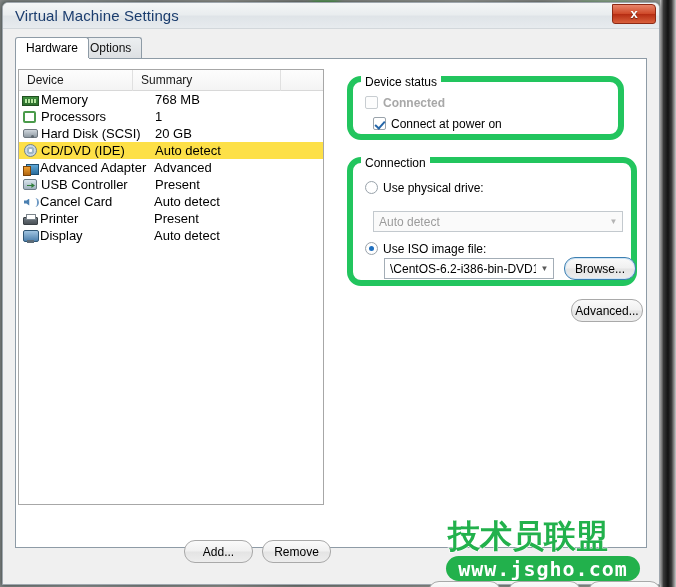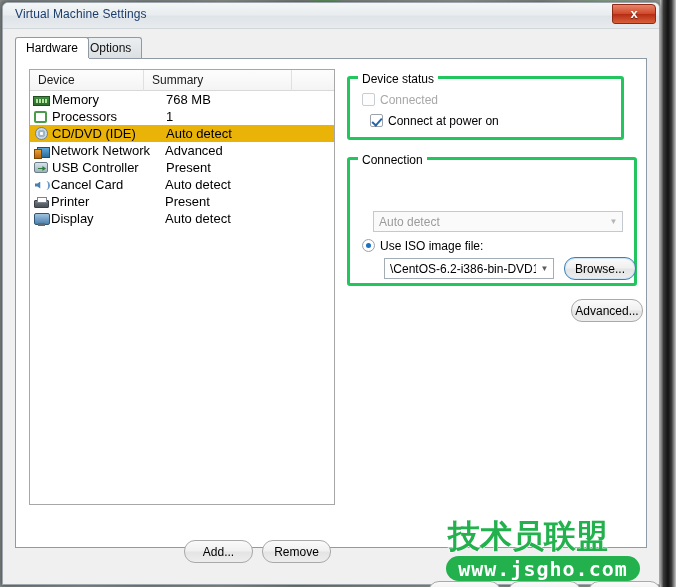--- a/index.html
+++ b/index.html
@@ -35,21 +35,21 @@
   }
   #titlebar {
     position: relative;
     height: 26px;
     background: linear-gradient(180deg,#f4f6f7 0%,#e9edef 46%,#dfe4e8 54%,#e7ebee 100%);
     border-radius: 5px 5px 0 0;
     border-bottom: 1px solid #d2d7db;
   }
   #title-text {
     position: absolute; left: 12px; top: 4px;
-    font-size: 12px; color: #1b3d6e;
+    font-size: 15px; color: #1b3d6e;
     font-family: "Liberation Sans", sans-serif;
     letter-spacing: .1px;
   }
   #close-btn {
     position: absolute; right: 3px; top: 1px;
     width: 44px; height: 20px;
     border-radius: 0 4px 3px 3px;
     background: linear-gradient(180deg,#e8856b 0%,#cf4a2a 48%,#b62d13 52%,#d9603c 100%);
     border: 1px solid #8c2a15;
     color: #fff; font-size: 13px; font-weight: bold;
@@ -81,42 +81,42 @@
   #tabpanel {
     position: absolute; left: 12px; top: 29px;
     width: 632px; height: 490px;
     background: #fff;
     border: 1px solid #8e9ba6;
   }
   #tabpanel-mask { position:absolute; left:14px; top:29px; width:72px; height:2px; background:#fff; z-index:4;}
 
   
   #devlist {
-    position: absolute; left: 26px; top: 40px;
+    position: absolute; left: 15px; top: 40px;
     width: 306px; height: 436px;
     background: #fff;
     border: 1px solid #a7a7a7;
   }
   #devheader {
     display: flex; height: 21px;
     background: linear-gradient(180deg,#fdfdfd 0%,#f4f4f4 100%);
     border-bottom: 1px solid #d8d8d8;
     font-size: 12px; color: #1a1a1a;
   }
   .hcell { padding: 3px 0 0 8px; border-right: 1px solid #e0e0e0; height:21px; }
   .hcell.c1 { width: 114px; }
   .hcell.c2 { width: 148px; }
   .hcell.c3 { width: 42px; border-right:none; }
 
   .devrow {
     display: flex; align-items: center;
     height: 17px; font-size: 13px; color: #000;
     padding-left: 3px; cursor: default;
   }
-  .devrow.selected { background: #eab308; }
+  .devrow.selected { background: #fde047; }
   .devicon { width: 17px; height: 15px; position: relative; flex: 0 0 17px; margin-right: 2px; }
   .devname { width: 112px; }
   .devsum { padding-left: 2px; }
 
   
   .ic-memory { background: linear-gradient(180deg,#3f8f3f,#2d6e2d); border:1px solid #1f4f1f; height:10px; margin-top:3px;}
   .ic-memory:after{content:"";position:absolute;left:2px;top:2px;width:11px;height:4px;
     background:repeating-linear-gradient(90deg,#b5e6a0 0 2px,#2d6e2d 2px 3px);}
   .ic-proc { width:13px;height:12px;margin:2px 0 0 1px;background:#fff;border:2px solid #4a9b4a;border-radius:2px;}
   .ic-hdd { width:15px;height:9px;margin:3px 0 0 1px;background:linear-gradient(180deg,#cfd6dc,#8f9aa3);
@@ -144,22 +144,22 @@
     background:linear-gradient(180deg,#6f7880,#4b5258);border:1px solid #3a4045;border-radius:1px;}
   .ic-printer:after{content:"";position:absolute;left:3px;top:0px;width:8px;height:4px;background:#fff;border:1px solid #7b848b;}
   .ic-display { width:15px;height:13px;margin:1px 0 0 1px;}
   .ic-display:before{content:"";position:absolute;left:0;top:0;width:14px;height:10px;
     background:linear-gradient(180deg,#9fc3e0,#4d80ad);border:1px solid #2f5675;border-radius:2px;}
   .ic-display:after{content:"";position:absolute;left:4px;top:10px;width:7px;height:3px;background:#5c6b77;}
 
   
   .group {
     position: absolute;
-    border: 3px solid #22c55e;
-    border-radius: 3px;
+    border: 6px solid #22c55e;
+    border-radius: 14px;
   }
   .group > .legend {
     position: absolute; top: -7px; left: 8px;
     background: #fff; padding: 0 4px;
     font-size: 12px; color: #000;
   }
   #grp-status { left: 344px; top: 47px; width: 277px; height: 64px; }
   #grp-conn   { left: 344px; top: 128px; width: 290px; height: 129px; }
 
   
@@ -278,30 +278,37 @@
         <span class="devname">Memory</span>
         <span class="devsum">768 MB</span>
       </div>
       <div class="devrow">
         <span class="devicon">
             <span class="ic-proc" style="display:block"></span>
           </span>
         <span class="devname">Processors</span>
         <span class="devsum">1</span>
       </div>
+      <div class="devrow">
+        <span class="devicon">
+            <span class="ic-hdd" style="display:block;position:relative"></span>
+          </span>
+        <span class="devname">Hard Disk (SCSI)</span>
+        <span class="devsum">20 GB</span>
+      </div>
       <div class="devrow selected">
         <span class="devicon">
             <span class="ic-cd" style="display:block"></span>
           </span>
         <span class="devname">CD/DVD (IDE)</span>
         <span class="devsum">Auto detect</span>
       </div>
       <div class="devrow">
         <span class="devicon ic-net"></span>
-        <span class="devname">Network Network</span>
+        <span class="devname">Advanced Adapter</span>
         <span class="devsum">Advanced</span>
       </div>
       <div class="devrow">
         <span class="devicon">
             <span class="ic-usb" style="display:block;position:relative"></span>
           </span>
         <span class="devname">USB Controller</span>
         <span class="devsum">Present</span>
       </div>
       <div class="devrow">
@@ -316,30 +323,33 @@
       </div>
       <div class="devrow">
         <span class="devicon ic-display"></span>
         <span class="devname">Display</span>
         <span class="devsum">Auto detect</span>
       </div>
     </div>
 
     <div class="group" id="grp-status">
       <span class="legend">Device status</span>
-      <div class="cbrow" style="left:12px; top:14px;">
+      <div class="cbrow" style="left:12px; top:14px;font-weight:bold;">
         <span class="cbox disabled"></span><span class="disabled-text">Connected</span>
       </div>
       <div class="cbrow" style="left:12px; top:35px;padding-left:8px;">
         <span class="cbox checked"></span><span>Connect at power on</span>
       </div>
     </div>
 
     <div class="group" id="grp-conn">
       <span class="legend">Connection</span>
+      <div class="cbrow" style="left:12px; top:18px;">
+        <span class="radio"></span><span>Use physical drive:</span>
+      </div>
       <div class="cbrow" style="left:12px; top:79px;">
         <span class="radio on"></span><span>Use ISO image file:</span>
       </div>
     </div>
 
     <div class="combo disabled" id="combo-phys">
       <span class="val grey">Auto detect</span>
       <span class="arrow">▼</span>
     </div>
 

